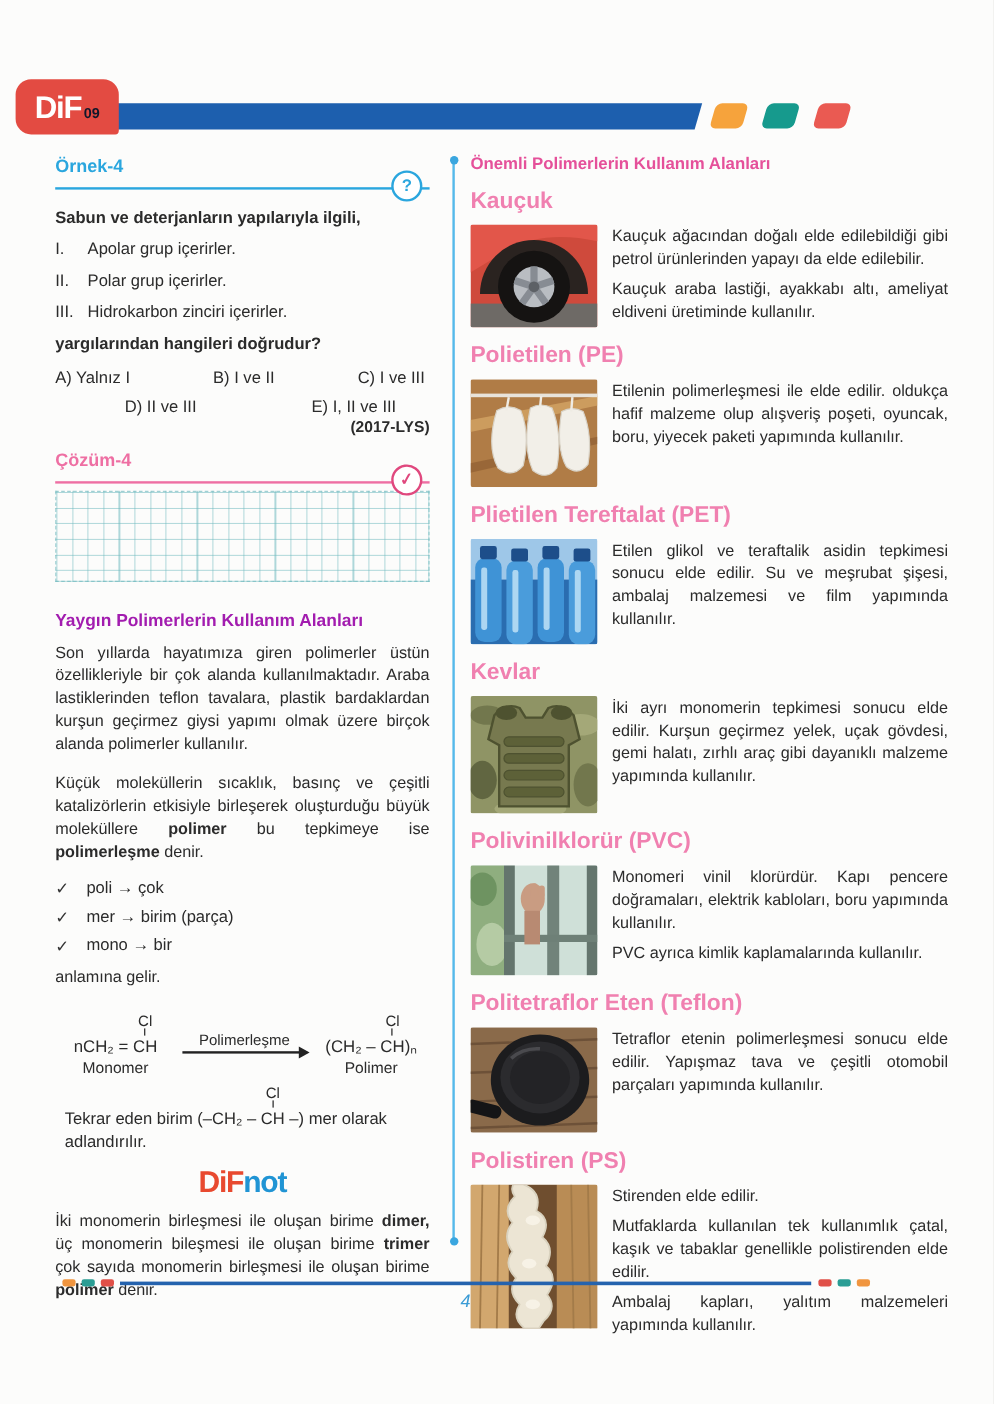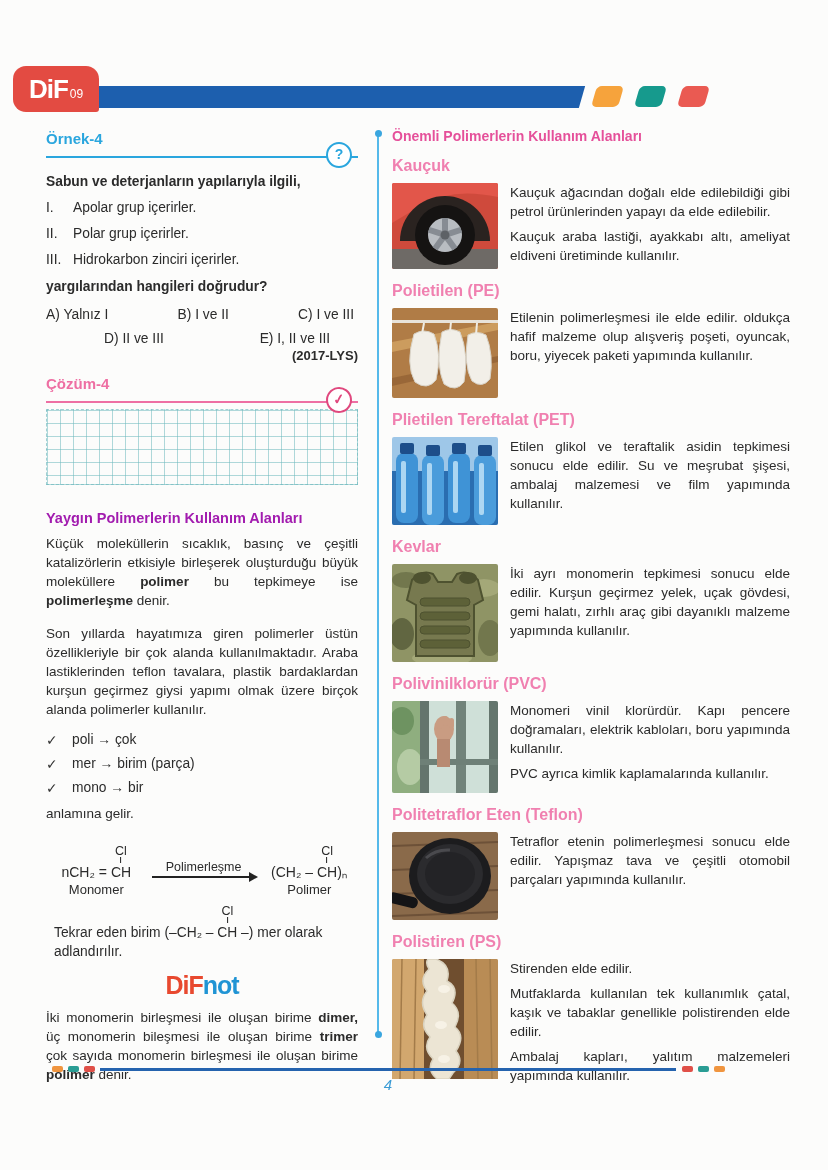--- a/index.html
+++ b/index.html
@@ -13,21 +13,21 @@
     background:#1d5fae; transform:skewX(-16deg);}
   .hdr-chip{position:absolute; top:86px; width:27px; height:21px; border-radius:5px;
     transform:skewX(-16deg);}
   .chip-orange{left:594px; background:#f6a33c;}
   .chip-teal{left:637px; background:#169a8d;}
   .chip-red{left:680px; background:#ea5a52;}
   .logo{position:absolute; left:13px; top:66px; width:86px; height:46px;
     background:#e34b42; border-radius:13px 13px 3px 13px;
     display:flex; align-items:center; justify-content:center; z-index:2;}
   .logo .brand{color:#fff; font-weight:bold; font-size:26px; letter-spacing:-1px;}
-  .logo .num{color:#ffffff; font-weight:normal; font-size:12px; margin:10px 0 0 2px;}
+  .logo .num{color:#0f172a; font-weight:bold; font-size:12px; margin:10px 0 0 2px;}
   
   .col-left{position:absolute; left:46px; top:126px; width:312px;}
   .col-right{position:absolute; left:392px; top:126px; width:398px;}
   .divider{position:absolute; left:377px; top:133px; width:2px; height:902px; background:#55b9ea;}
   .divider::before,.divider::after{content:""; position:absolute; left:-2px; width:7px; height:7px;
     border-radius:50%; background:#3aa6df;}
   .divider::before{top:-3px;} .divider::after{bottom:-3px;}
   
   .box-title{position:relative; font-weight:bold; font-size:15px; padding-bottom:9px; margin-top:4px;}
   .t-blue{color:#2aa6de; border-bottom:2px solid #2aa6de;}
@@ -70,21 +70,21 @@
   .eq-arrow .alabel{font-size:12.5px; white-space:nowrap;}
   .aline{position:relative; width:104px; height:2px; background:#222; margin-top:2px;}
   .aline::after{content:""; position:absolute; right:-2px; top:-4px;
     border-left:9px solid #222; border-top:5px solid transparent; border-bottom:5px solid transparent;}
   .repeat-line{margin-top:4px; padding-top:22px; padding-left:8px; font-size:13.8px; line-height:19px;}
   
   .difnot-logo{text-align:center; margin-top:10px; font-weight:bold; font-size:25px; letter-spacing:-1px;}
   .difnot-logo .d1{color:#e8492f;} .difnot-logo .d2{color:#2094d4;}
   
   .r-main-head{color:#e5509a; font-weight:bold; font-size:14px; margin:2px 0 0;}
-  .r-sub-head{color:#f080b0; font-weight:bold; font-size:16px; margin:13px 0 8px;}
+  .r-sub-head{color:#f080b0; font-weight:bold; font-size:19px; margin:13px 0 8px;}
   .sec-row{display:flex; gap:12px;}
   .sec-img{flex:none; width:106px; border-radius:2px; overflow:hidden; line-height:0;}
   .sec-text{flex:1; font-size:13.5px; line-height:19px; text-align:justify;}
   .sec-text p{margin:0;}
   .sec-text p + p{margin-top:6px;}
   
   .ftr-line{position:absolute; left:100px; top:1068px; width:576px; height:3px; background:#2563ae;}
   .ftr-dash{position:absolute; top:1066px; width:11px; height:6px; border-radius:2px;}
   .fd-l1{left:52px; background:#f0953f;} .fd-l2{left:68px; background:#2a9d94;} .fd-l3{left:84px; background:#e05048;}
   .fd-r1{left:682px; background:#e05048;} .fd-r2{left:698px; background:#2a9d94;} .fd-r3{left:714px; background:#f0953f;}
@@ -148,23 +148,23 @@
       <div class="box-title t-pink">
         <span>Çözüm-4</span>
         <span class="title-icon i-pink">✓</span>
       </div>
       <div class="solve-grid"></div>
     </div>
 
 
     <div class="sec-head-blue">Yaygın Polimerlerin Kullanım Alanları</div>
 
+    <p class="para">Son yıllarda hayatımıza giren polimerler üstün özellikleriyle bir çok alanda kullanılmaktadır. Araba lastiklerinden teflon tavalara, plastik bardaklardan kurşun geçirmez giysi yapımı olmak üzere birçok alanda polimerler kullanılır.</p>
+
     <p class="para"><span>Küçük moleküllerin sıcaklık, basınç ve çeşitli katalizörlerin etkisiyle birleşerek oluşturduğu büyük moleküllere</span> <b>polimer</b> <span>bu tepkimeye ise</span> <b>polimerleşme</b> <span>denir.</span></p>
-
-    <p class="para">Son yıllarda hayatımıza giren polimerler üstün özellikleriyle bir çok alanda kullanılmaktadır. Araba lastiklerinden teflon tavalara, plastik bardaklardan kurşun geçirmez giysi yapımı olmak üzere birçok alanda polimerler kullanılır.</p>
 
     <div class="check-line">
       <span class="check-bullet">✓</span>
       <span>poli → çok</span>
     </div>
     <div class="check-line">
       <span class="check-bullet">✓</span>
       <span>mer → birim (parça)</span>
     </div>
     <div class="check-line">

